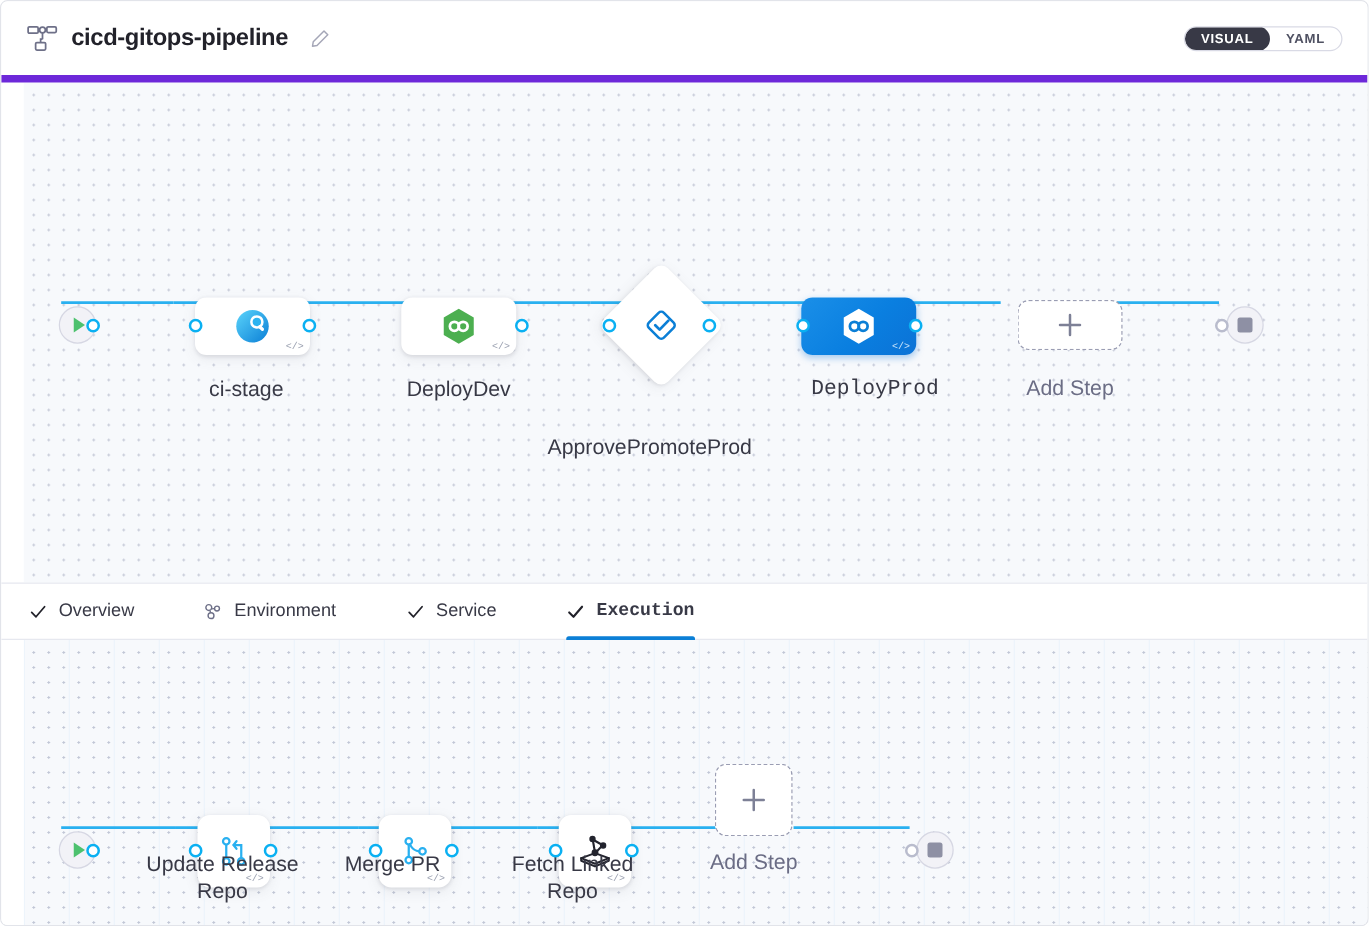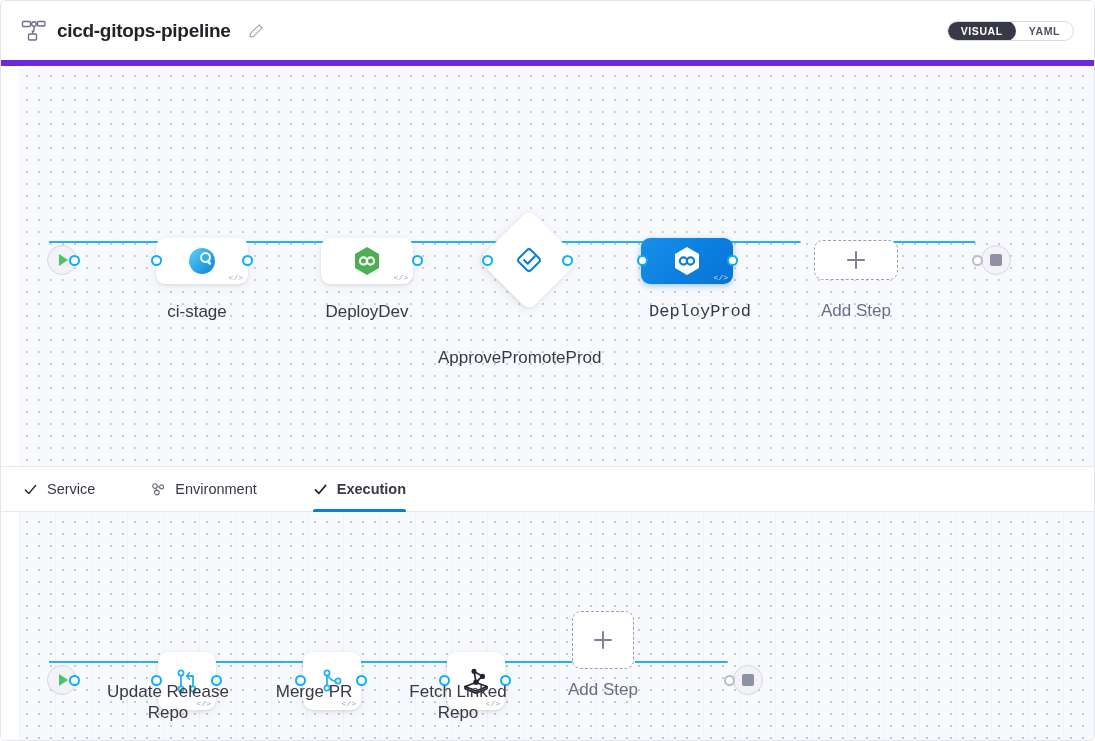--- a/index.html
+++ b/index.html
@@ -165,21 +165,21 @@
     display:flex; align-items:stretch; padding-left:22px;
     position:relative; z-index:15;
   }
   .tab {
     display:flex; align-items:center; gap:9px;
     padding:0 22px 0 0; margin-right:34px;
     font-size:14.5px; color:#383946; cursor:pointer;
     position:relative;
   }
   .tab:last-child { margin-right:0; }
-  .tab.active { font-weight:bold; }
+  .tab.active { font-weight:bold;font-family:Liberation Mono, monospace; }
   .tab.active:after {
     content:""; position:absolute; left:0; right:22px; bottom:-1px;
     height:3px; background:#0b7fd6; border-radius:2px 2px 0 0;
   }
   .tab-check { width:15px;height:15px;display:block;flex:none; }
   .tab-ico { width:15px;height:15px;display:block;flex:none; }
 </style>
 </head>
 <body>
 
@@ -309,38 +309,44 @@
         <div class="term">
           <div class="stop-sq"></div>
         </div>
       </div>
 
     </div>
   </div>
 
   <div class="tabbar">
 
-
     <div class="tab">
       <svg class="tab-check" viewBox="0 0 16 16">
         <path d="M2.5 8.5 L6.2 12.2 L13.5 3.6" fill="none" stroke="#22222a" stroke-width="1.5" stroke-linecap="round" stroke-linejoin="round"></path>
       </svg>
-      <span>Service</span>
+      <span>Overview</span>
     </div>
 
     <div class="tab">
       <svg class="tab-ico" viewBox="0 0 16 16">
         <g fill="none" stroke="#6e7088" stroke-width="1.2">
           <circle cx="4.3" cy="4.3" r="2.5"></circle>
           <circle cx="11.3" cy="5.2" r="2.1"></circle>
           <circle cx="6.2" cy="11.2" r="2.5"></circle>
           <path d="M6.6 5.4 L9.2 5.2 M5.2 6.7 L5.9 8.8"></path>
         </g>
       </svg>
       <span>Environment</span>
+    </div>
+
+    <div class="tab">
+      <svg class="tab-check" viewBox="0 0 16 16">
+        <path d="M2.5 8.5 L6.2 12.2 L13.5 3.6" fill="none" stroke="#22222a" stroke-width="1.5" stroke-linecap="round" stroke-linejoin="round"></path>
+      </svg>
+      <span>Service</span>
     </div>
 
     <div class="tab active">
       <svg class="tab-check" viewBox="0 0 16 16">
         <path d="M2.5 8.5 L6.2 12.2 L13.5 3.6" fill="none" stroke="#22222a" stroke-width="1.8" stroke-linecap="round" stroke-linejoin="round"></path>
       </svg>
       <span>Execution</span>
     </div>
 
 
@@ -427,21 +433,21 @@
       <div class="port grey" style="left:705px; top:163px;"></div>
       <div class="node" style="left:714px; top:153px;">
         <div class="term">
           <div class="stop-sq"></div>
         </div>
       </div>
 
     </div>
   </div>
 
-<div class="node-label" style="left: 96px; top: 680px; width: 142px; position: absolute;">Update Release Repo</div>
+<div class="node-label" style="left: 106px; top: 680px; width: 142px; position: absolute;">Update Release Repo</div>
     <div class="node-label" style="left: 253px; top: 680px; width: 120px; position: absolute;">Merge PR</div>
     <div class="node-label" style="left: 396px; top: 680px; width: 122px; position: absolute;">Fetch Linked Repo</div>
     <div class="node-label muted" style="left: 542px; top: 678px; width: 120px; position: absolute;">Add Step</div>
     <div class="node" style="left: 571px; top: 610px; position: absolute;">
         <div class="add-card add-step-card">
           <span class="plus"></span>
         </div>
       </div>
   </div>
 

